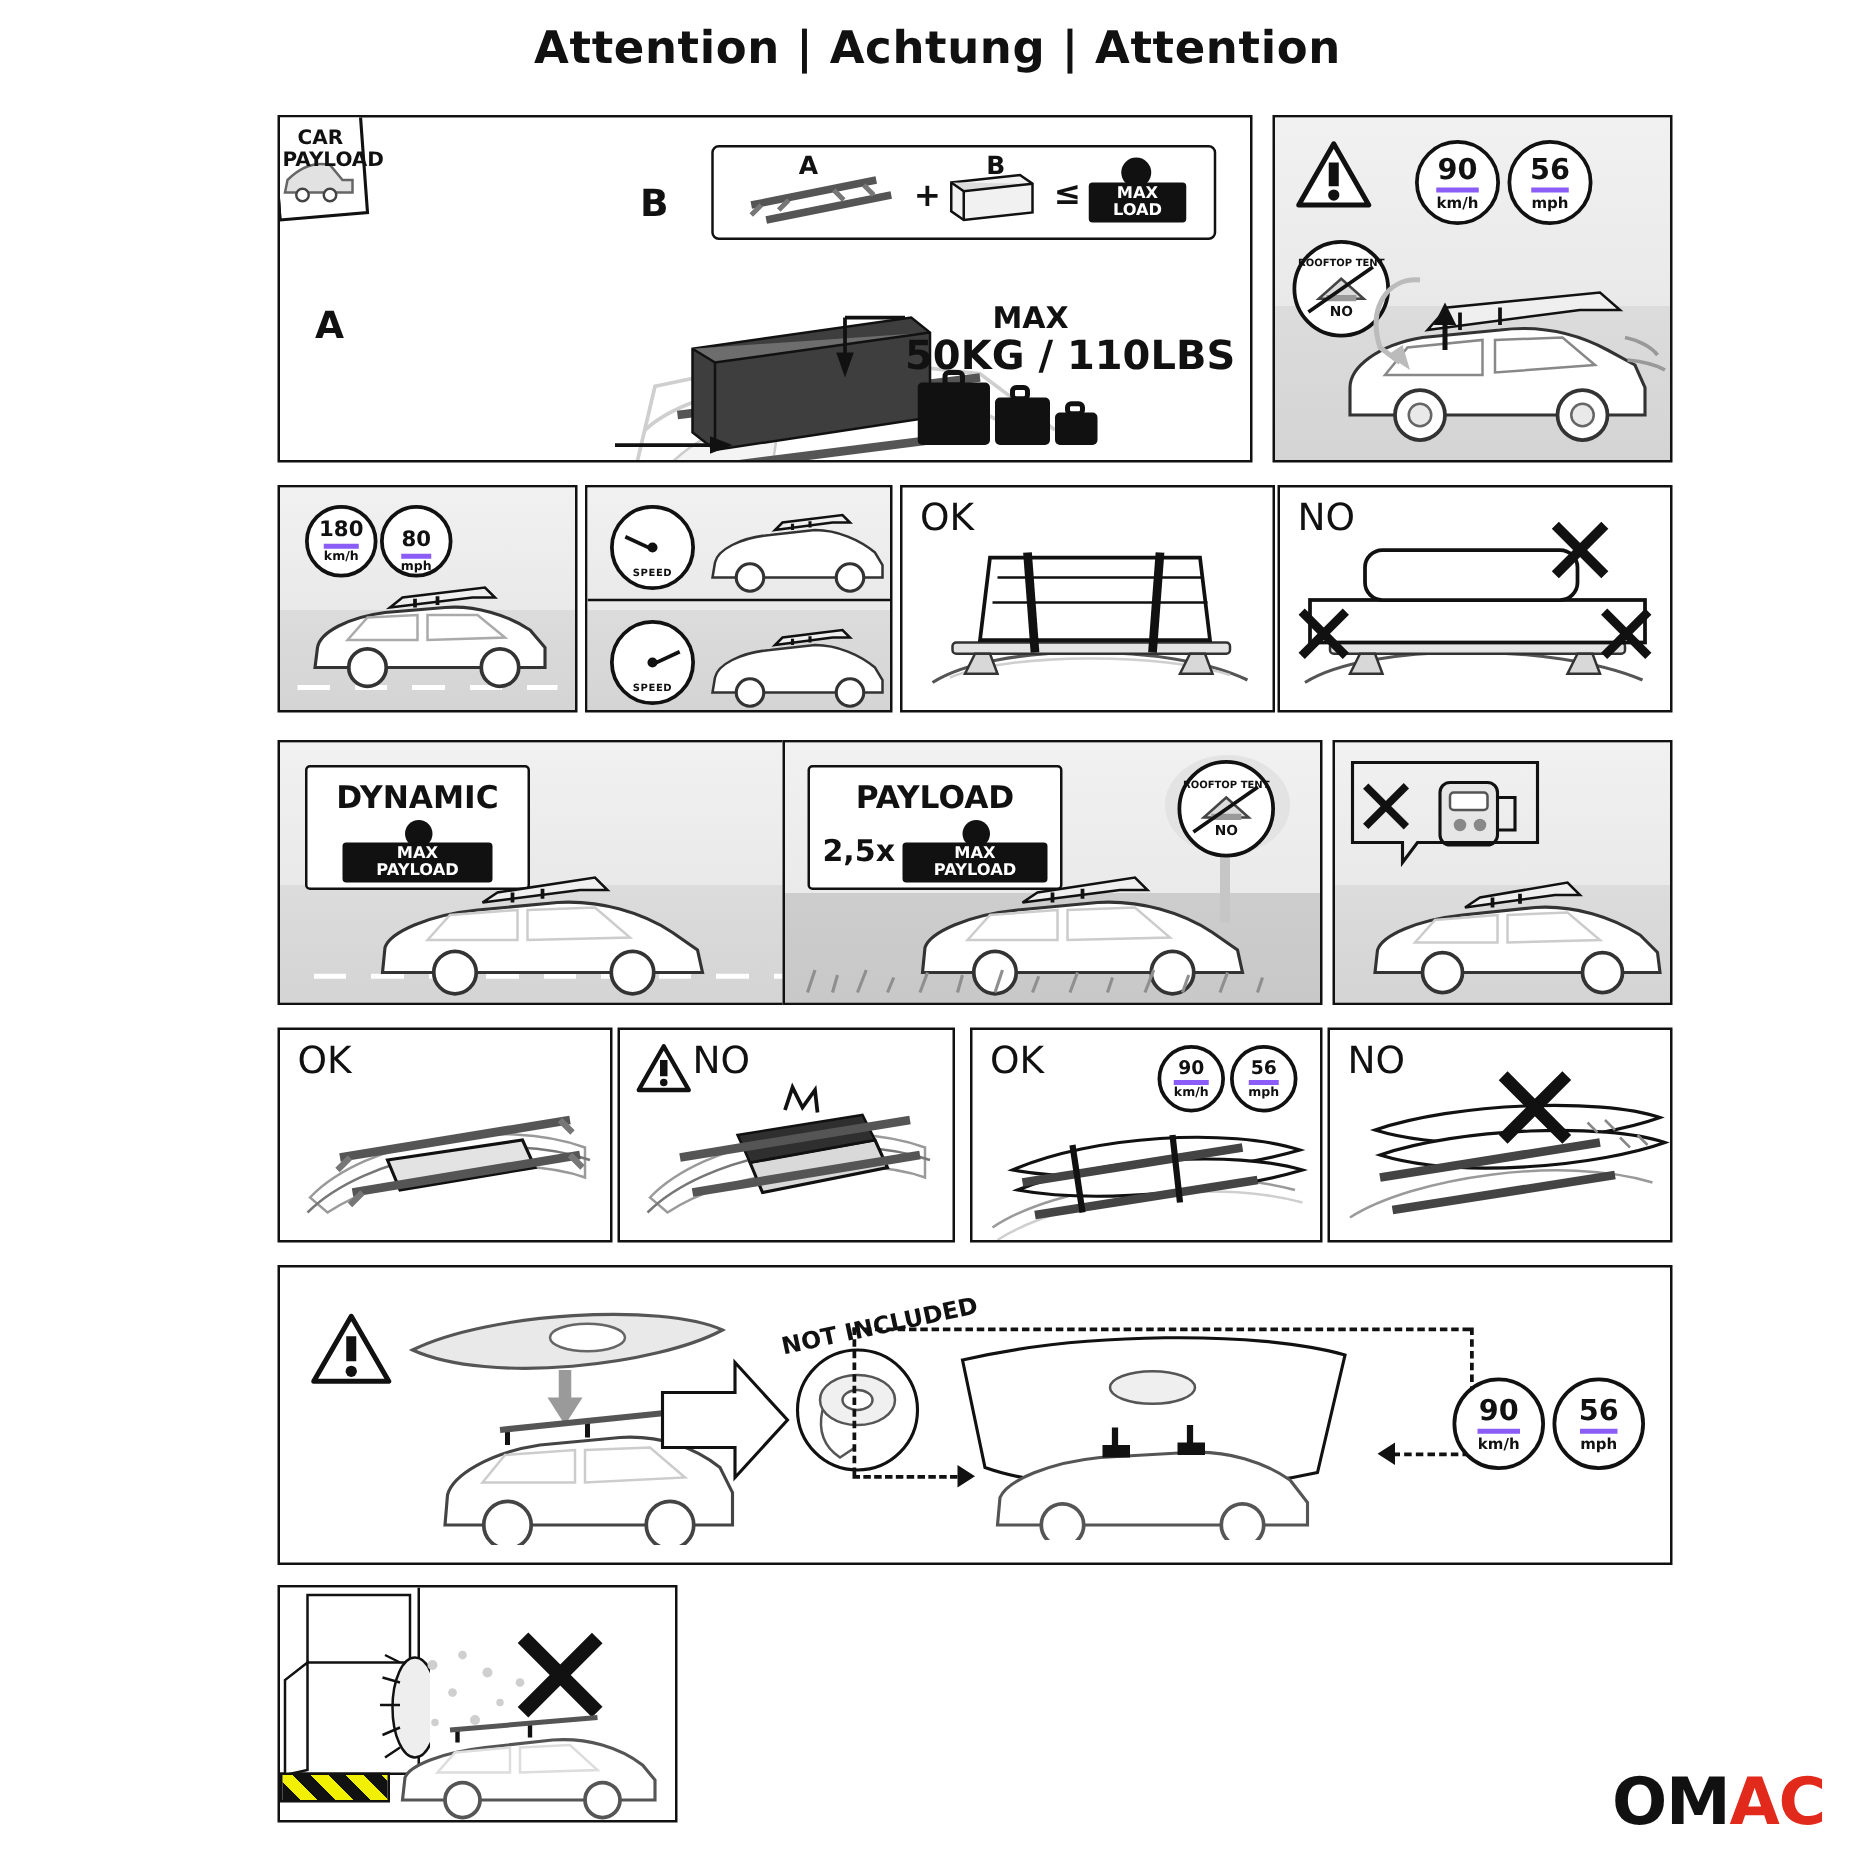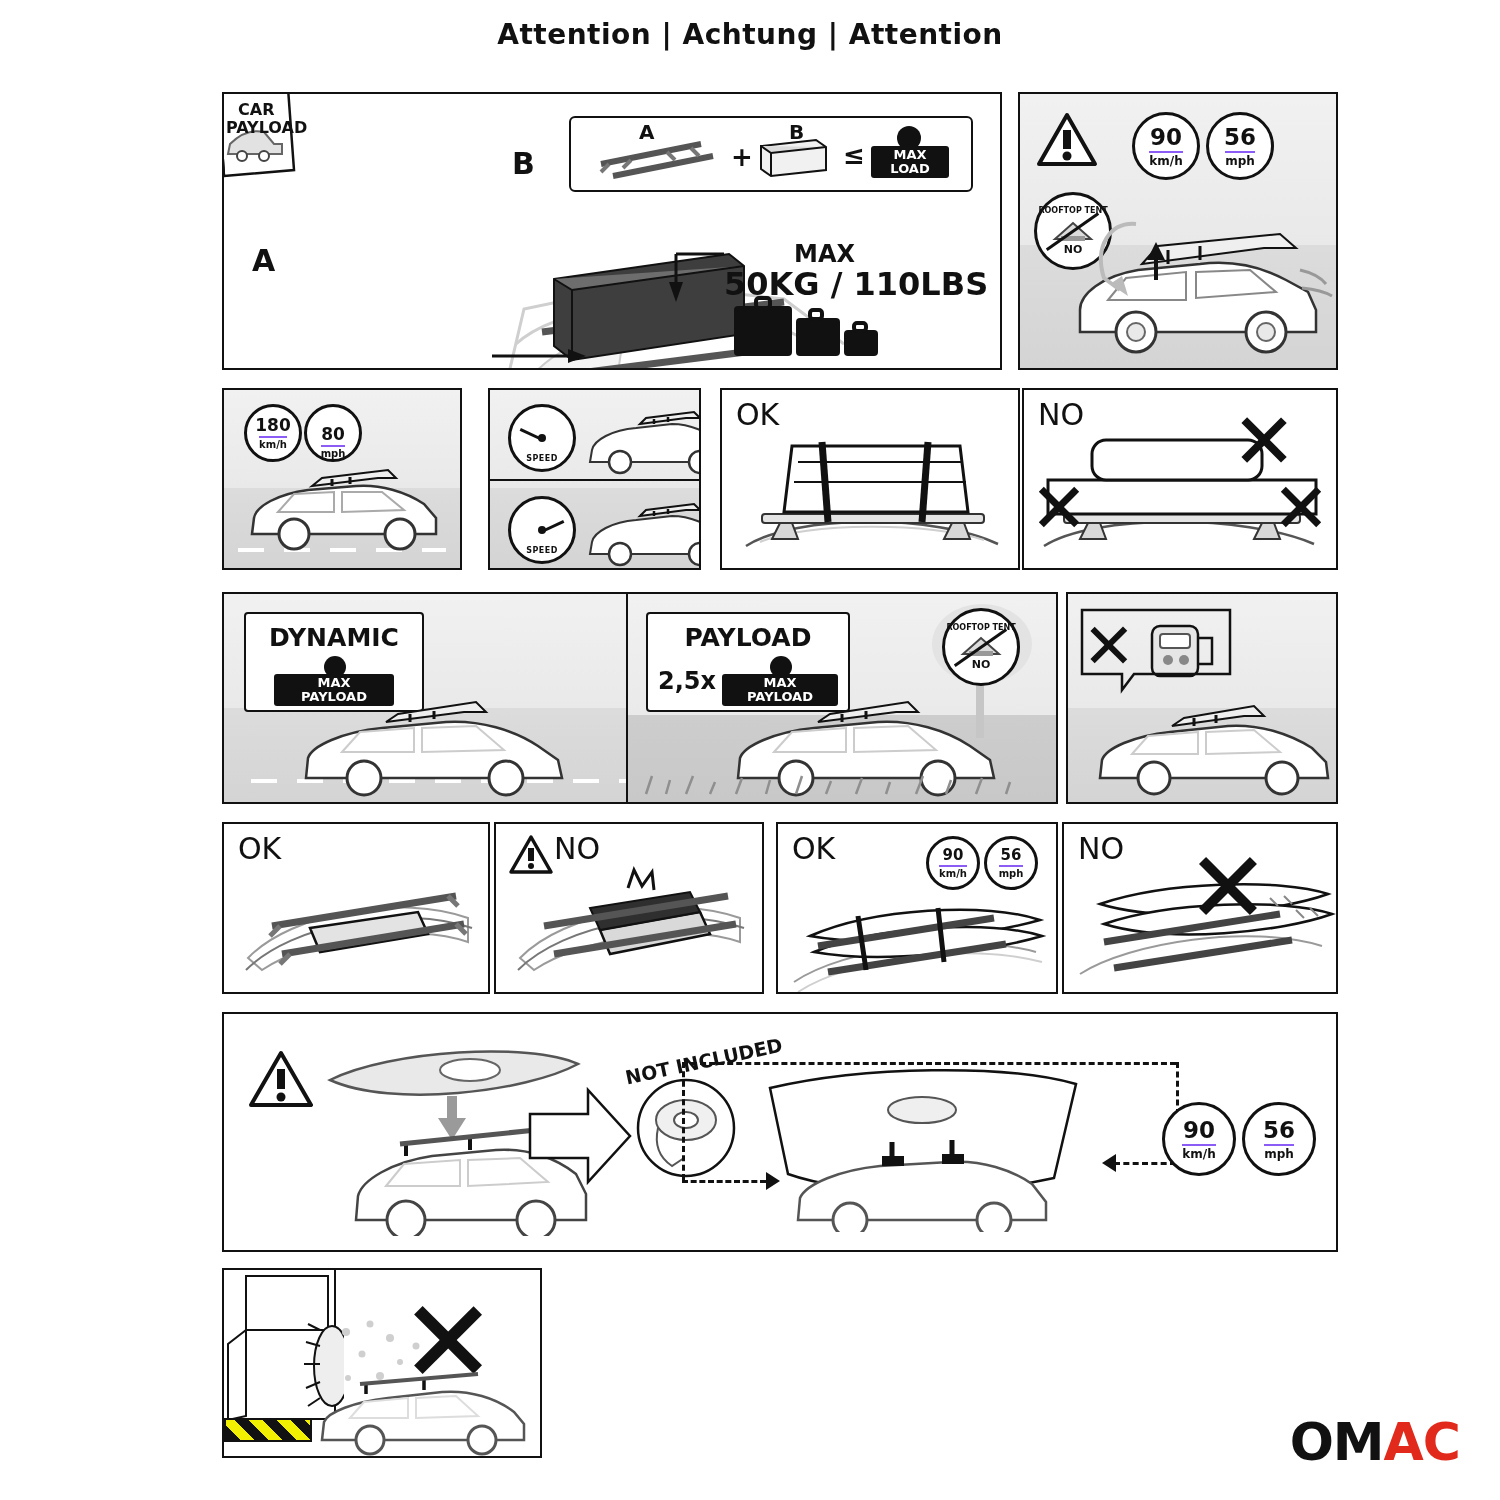--- a/index.html
+++ b/index.html
@@ -6,21 +6,21 @@
   body{
     width:1500px;height:1500px;
     background:#ffffff;
     font-family:"DejaVu Sans", sans-serif;
     position:relative;
     overflow:hidden;
     color:#111;
   }
   .page-title{
     position:absolute;left:0;top:18px;width:1500px;text-align:center;
-    font-size:28px;font-weight:700;letter-spacing:.5px;color:#111;
+    font-size:36px;font-weight:700;letter-spacing:.5px;color:#111;
   }
   .panel{
     position:absolute;
     border:2px solid #111;
     background:#fff;
     box-sizing:border-box;
     overflow:hidden;
   }
   .sky{
     position:absolute;left:0;top:0;right:0;bottom:0;
@@ -37,21 +37,21 @@
     font-size:30px;font-weight:400;
   }
   
   .badge{
     position:absolute;border-radius:50%;
     background:#fff;border:3px solid #111;
     display:flex;flex-direction:column;align-items:center;justify-content:center;
     font-weight:700;line-height:1;
   }
   .badge .num{font-size:17px;}
-  .badge .unit{font-size:10px;font-weight:700;border-top:2px solid #8b5cf6;margin-top:2px;padding-top:2px;}
+  .badge .unit{font-size:10px;font-weight:700;border-top:4px solid #8b5cf6;margin-top:2px;padding-top:2px;}
   .badge.big .num{font-size:23px;}
   .badge.big .unit{font-size:12px;}
   
   .bigx{position:absolute;}
   .bigx:before,.bigx:after{
     content:"";position:absolute;left:50%;top:0;width:14%;height:100%;
     background:#111;transform-origin:center;
   }
   .bigx:before{transform:translateX(-50%) rotate(45deg);}
   .bigx:after{transform:translateX(-50%) rotate(-45deg);}
@@ -244,21 +244,21 @@
     <path d="M14 86 L16 70 C18 58 40 46 70 42 L118 38 C142 36 168 44 186 56 L198 70 L198 86 Z" fill="#fff" stroke="#333" stroke-width="2.5"></path>
     <path d="M40 64 L56 46 L96 44 L96 64 Z" fill="#fff" stroke="#aaa" stroke-width="2"></path>
     <path d="M104 44 L144 44 L166 62 L104 64 Z" fill="#fff" stroke="#aaa" stroke-width="2"></path>
     <circle cx="56" cy="86" r="15" fill="#fff" stroke="#333" stroke-width="3"></circle>
     <circle cx="162" cy="86" r="15" fill="#fff" stroke="#333" stroke-width="3"></circle>
     <path d="M74 38 L140 30 L158 30 L150 22 L84 30 Z" fill="#efefef" stroke="#111" stroke-width="2"></path>
     <path d="M94 31 L94 38 M112 29 L112 36" stroke="#111" stroke-width="3"></path>
   </svg>
 </div>
 
-<div class="panel" style="left:468px;top:388px;width:213px;height:182px;margin-left:20px;">
+<div class="panel" style="left:468px;top:388px;width:246px;height:182px;">
   <div class="sky"></div>
   <div style="position:absolute;left:0;top:50%;right:0;height:2px;background:#111;"></div>
 
   <div class="gauge" style="left:18px;top:14px;width:62px;height:62px;">
     <div class="needle" style="width:24px;transform:rotate(205deg);"></div>
     <div class="cap"></div>
     <div class="gl">SPEED</div>
   </div>
   <svg width="150" height="70" style="position:absolute;left:92px;top:16px;">
     <path d="M8 56 L10 44 C12 34 30 24 54 22 L90 18 C108 18 126 26 138 36 L144 46 L144 56 Z" fill="#fff" stroke="#333" stroke-width="2"></path>

